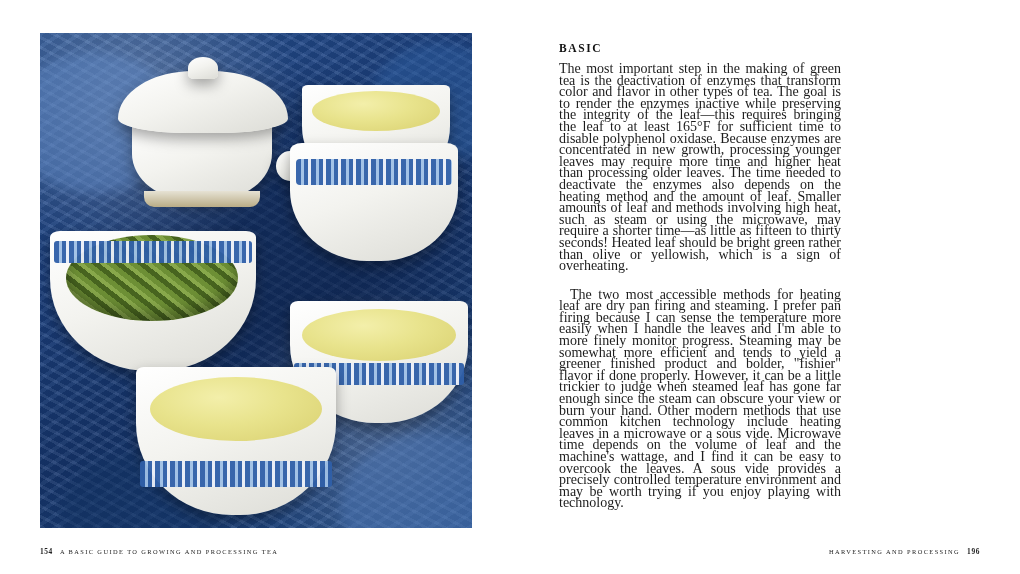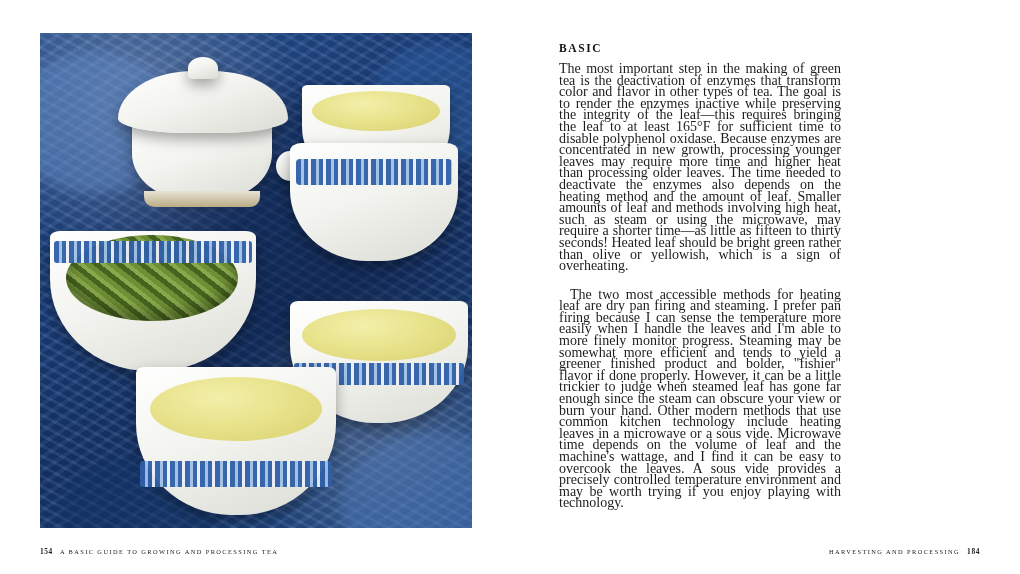--- a/index.html
+++ b/index.html
@@ -226,17 +226,17 @@
 
   <div class="page page-right">
     <div class="text-col">
       <h2 class="heading">BASIC</h2>
       <p class="body-p">The most important step in the making of green tea is the deactivation of enzymes that transform color and flavor in other types of tea. The goal is to render the enzymes inactive while preserving the integrity of the leaf—this requires bringing the leaf to at least 165°F for sufficient time to disable polyphenol oxidase. Because enzymes are concentrated in new growth, processing younger leaves may require more time and higher heat than processing older leaves. The time needed to deactivate the enzymes also depends on the heating method and the amount of leaf. Smaller amounts of leaf and methods involving high heat, such as steam or using the microwave, may require a shorter time—as little as fifteen to thirty seconds! Heated leaf should be bright green rather than olive or yellowish, which is a sign of overheating.</p>
       <p class="body-p">The two most accessible methods for heating leaf are dry pan firing and steaming. I prefer pan firing because I can sense the temperature more easily when I handle the leaves and I'm able to more finely monitor progress. Steaming may be somewhat more efficient and tends to yield a greener finished product and bolder, "fishier" flavor if done properly. However, it can be a little trickier to judge when steamed leaf has gone far enough since the steam can obscure your view or burn your hand. Other modern methods that use common kitchen technology include heating leaves in a microwave or a sous vide. Microwave time depends on the volume of leaf and the machine's wattage, and I find it can be easy to overcook the leaves. A sous vide provides a precisely controlled temperature environment and may be worth trying if you enjoy playing with technology.</p>
     </div>
 
     <div class="footer footer-right">
       <span class="running">HARVESTING AND PROCESSING</span>
-      <span class="folio">184</span>
+      <span class="folio">196</span>
     </div>
   </div>
 
 </div>
 
 </body></html>

